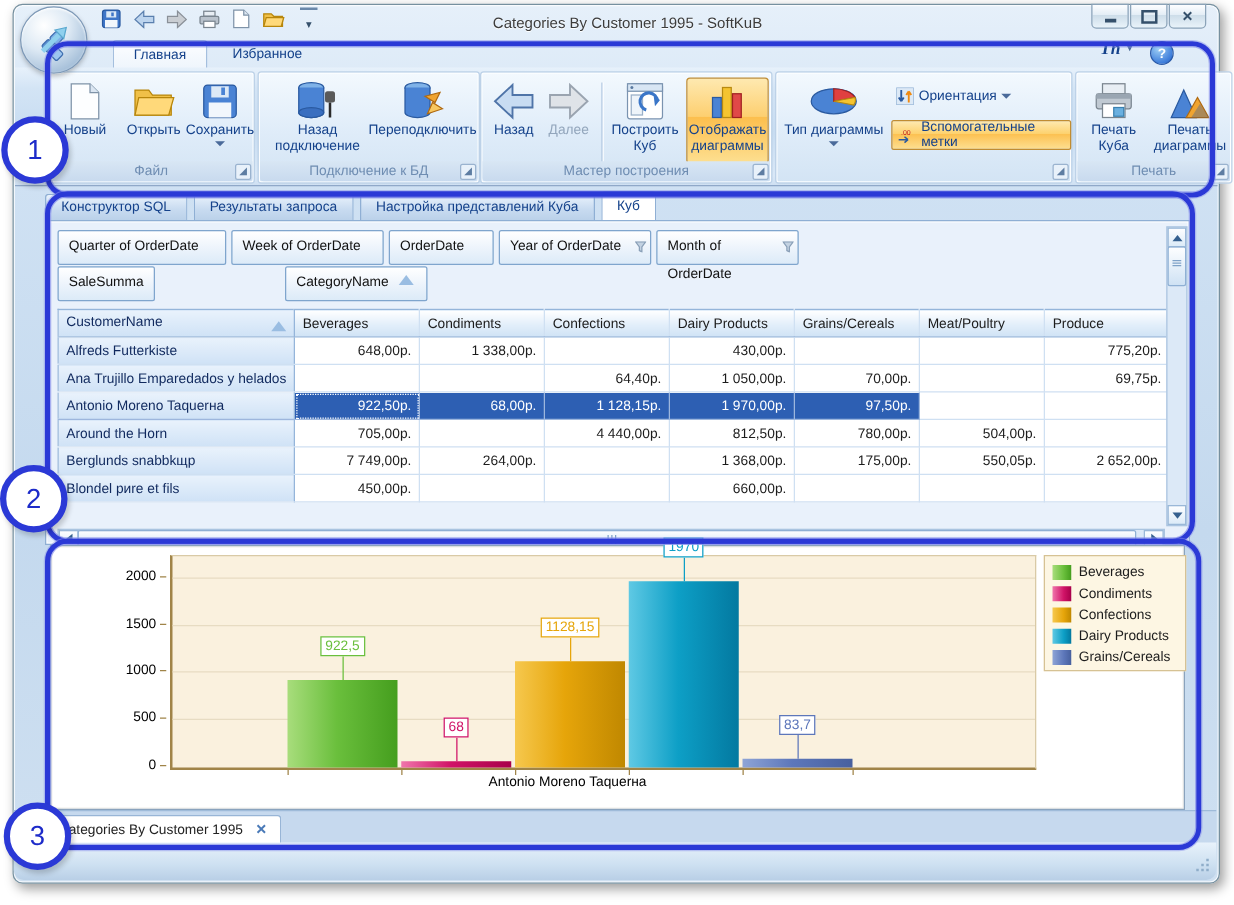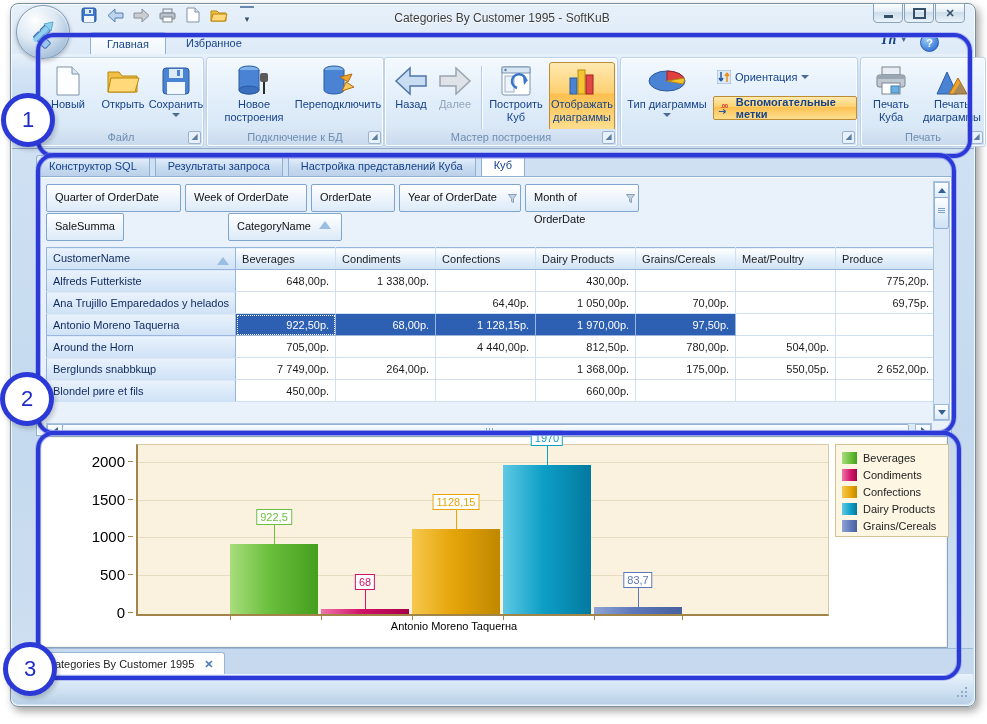--- a/index.html
+++ b/index.html
@@ -50,21 +50,21 @@
   .gcaption{position:absolute;left:1px;right:1px;bottom:1px;height:16px;line-height:16px;text-align:center;
             color:#6f8db2;background:linear-gradient(#d8e6f4,#c8daee);border-radius:0 0 3px 3px;}
   .launcher{position:absolute;right:2px;bottom:2px;width:11px;height:11px;border:1px solid #9ab3cf;
             border-radius:2px;color:#5e7da2;font-size:8px;line-height:9px;text-align:center;background:#e8f1fa;}
   .bigbtn{position:absolute;top:4px;height:66px;display:flex;flex-direction:column;align-items:center;
           justify-content:flex-start;color:#15428b;text-align:center;line-height:13px;border-radius:3px;padding-top:2px;}
   .bigbtn .bicon{height:34px;display:flex;align-items:center;justify-content:center;}
   .bigbtn.hl{background:linear-gradient(#fee9b0,#fdcf70 45%,#fcbf4e 46%,#fddf90);
              border:1px solid #c08c32;padding-top:1px;}
   .smallbtn{position:absolute;height:22px;display:flex;align-items:center;gap:4px;color:#15428b;padding:0 4px;}
-  .smallbtn.hl{background:linear-gradient(#fee9b0,#fdd26f 45%,#fcc050 46%,#fddf90);border:1px solid #c08c32;border-radius:2px;font-weight:bold;}
+  .smallbtn.hl{background:linear-gradient(#fee9b0,#fdd26f 45%,#fcc050 46%,#fddf90);border:1px solid #c08c32;border-radius:2px;}
   .ddown{width:0;height:0;border-left:4px solid transparent;border-right:4px solid transparent;
          border-top:4px solid #4a6a9a;margin-top:2px;}
   .vdiv{position:absolute;top:8px;width:1px;height:66px;background:#b7cce4;box-shadow:1px 0 0 #fdfeff;}
   .disabled{color:#93a6bc;}
   
   .docbar{position:absolute;left:36px;top:152px;height:24px;display:flex;gap:5px;}
   .dtab{height:21px;margin-top:3px;padding:0 12px;line-height:20px;color:#15428b;border:1px solid #8fafd4;
         border-bottom:none;border-radius:3px 3px 0 0;
         background:linear-gradient(#e9f2fc,#c8dbf0 55%,#b9d0e9);}
   .dtab.active{background:#fff;height:23px;margin-top:1px;line-height:23px;}
@@ -98,21 +98,21 @@
   .tri.right{border-top:4px solid transparent;border-bottom:4px solid transparent;border-left:5px solid #35608f;}
   .gripline{width:7px;height:1px;background:#7fa2c8;margin:1px auto;}
   .hgrip{position:absolute;top:3px;left:50%;display:flex;gap:2px;}
   .hgrip i{display:block;width:1px;height:7px;background:#7fa2c8;}
   
   .chartpanel{position:absolute;left:40px;top:436px;width:906px;height:210px;background:#fff;
               border:1px solid #8aa3bd;box-shadow:inset 0 0 0 1px #f2f0ea;}
   .plot{position:absolute;left:95px;top:7px;width:690px;height:169px;background:#faf1de;
         border:1px solid #d9caa6;border-left:2px solid #a08448;border-bottom:2px solid #a08448;}
   .gline{position:absolute;left:0;width:100%;height:1px;background:#e7dcc2;}
-  .ylab{position:absolute;right:6px;height:13px;line-height:13px;color:#000;font-size:15px;}
+  .ylab{position:absolute;right:6px;height:13px;line-height:13px;color:#000;font-size:11px;}
   .ytickmark{position:absolute;right:0;width:5px;height:1px;background:#a08448;}
   .xtickmark{position:absolute;bottom:-6px;width:1px;height:4px;background:#a08448;}
   .yaxis{position:absolute;left:48px;top:7px;width:44px;height:169px;}
   .bar{position:absolute;bottom:0;}
   .conn{position:absolute;width:1px;}
   .blabel{position:absolute;transform:translateX(-50%);background:#fff;border:1px solid;padding:0 3px;
           height:14px;line-height:14px;font-size:11px;white-space:nowrap;}
   .xlabel{position:absolute;left:187px;width:452px;top:183px;text-align:center;color:#000;font-size:11px;}
   .legend{position:absolute;left:794px;top:7px;width:106px;background:#fdf6e3;border:1px solid #d6c294;padding:4px 0 2px 6px;}
   .lrow{display:flex;align-items:center;height:17px;gap:6px;}
@@ -253,21 +253,21 @@
       <div class="bigbtn" style="left:6px;width:82px;">
         <span class="bicon">
           <svg width="36" height="32" viewBox="0 0 36 32">
               <ellipse cx="13" cy="5" rx="10" ry="4" fill="#7fb2e8" stroke="#2a5aa0"></ellipse>
               <path d="M3 5 L3 25 A10 4 0 0 0 23 25 L23 5" fill="#4a83d4" stroke="#2a5aa0"></path>
               <ellipse cx="13" cy="25" rx="10" ry="4" fill="#3a6fc0" stroke="#2a5aa0"></ellipse>
               <rect x="24" y="8" width="8" height="9" rx="2" fill="#5a5a5a"></rect>
               <rect x="27" y="17" width="2" height="12" fill="#2a2a2a"></rect>
             </svg>
         </span>
-        <span>Новое построения</span>
+        <span>Назад подключение</span>
       </div>
       <div class="bigbtn" style="left:90px;width:82px;">
         <span class="bicon">
           <svg width="36" height="32" viewBox="0 0 36 32">
               <ellipse cx="14" cy="5" rx="10" ry="4" fill="#7fb2e8" stroke="#2a5aa0"></ellipse>
               <path d="M4 5 L4 25 A10 4 0 0 0 24 25 L24 5" fill="#4a83d4" stroke="#2a5aa0"></path>
               <path d="M20 12 L32 9 L28 17 Z" fill="#f0a430" stroke="#b06a10"></path>
               <path d="M34 22 L22 26 L26 17 Z" fill="#f8c860" stroke="#b06a10"></path>
             </svg>
         </span>

